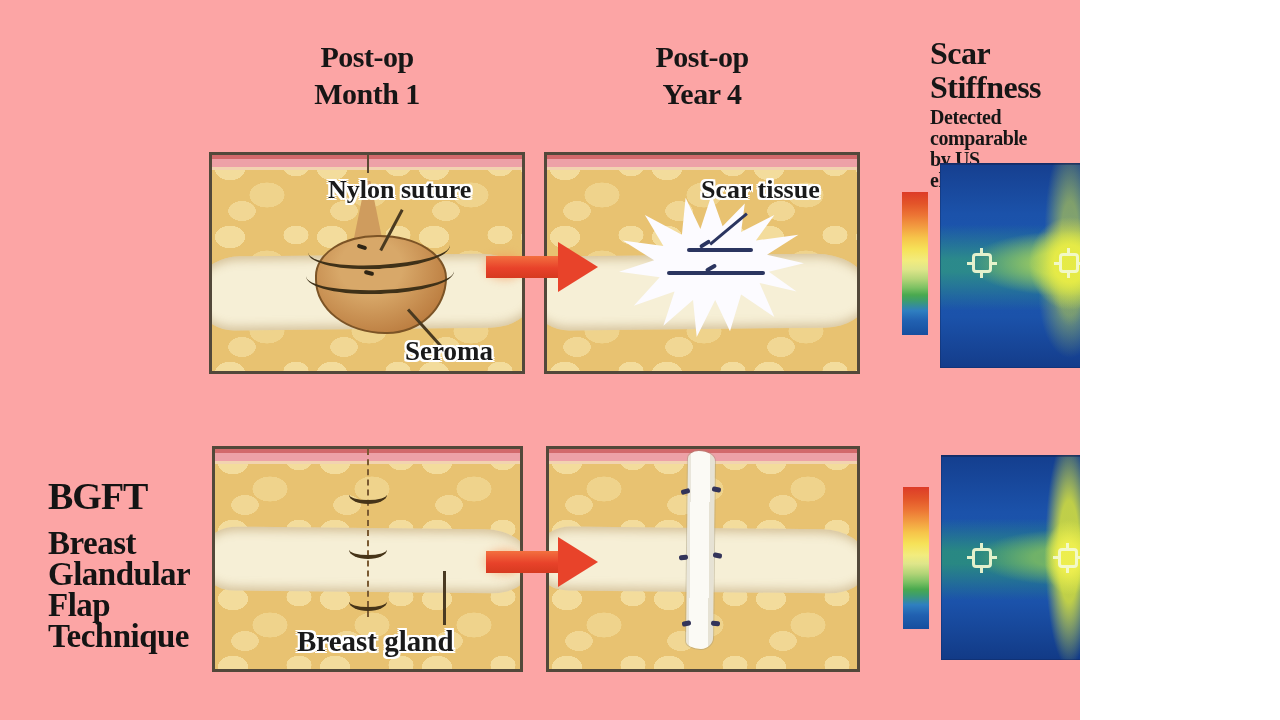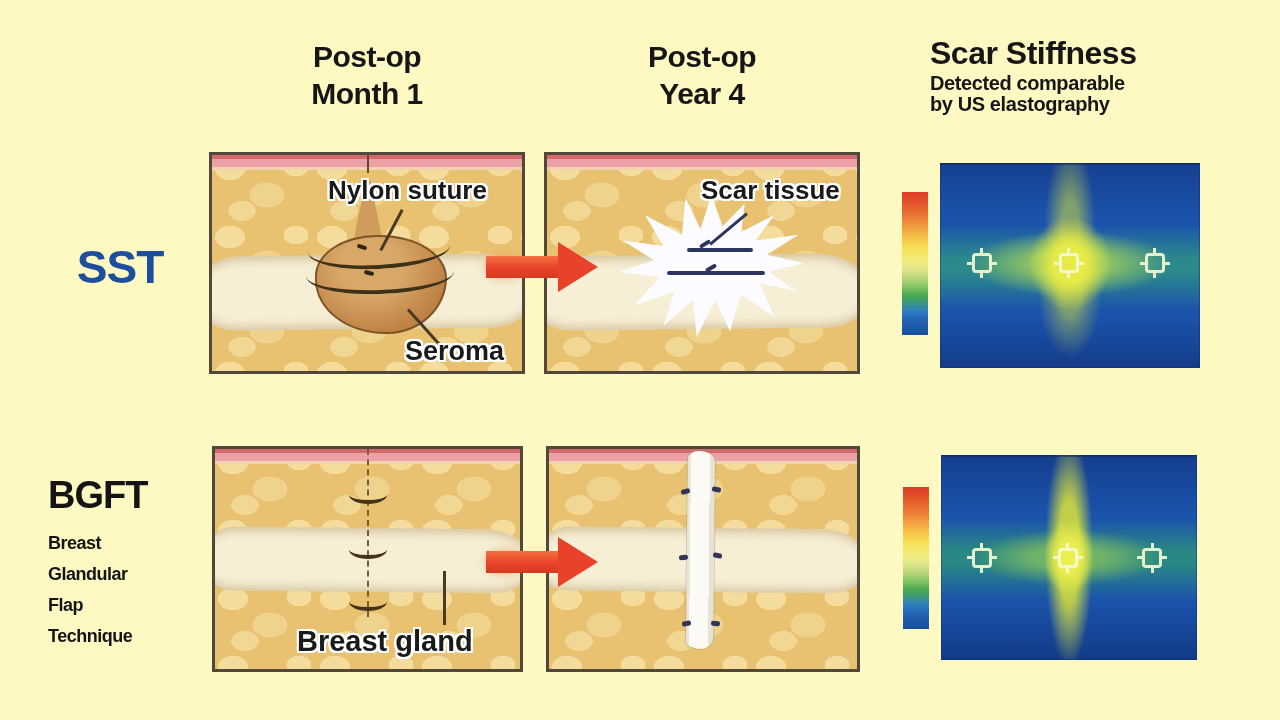--- a/index.html
+++ b/index.html
@@ -1,33 +1,33 @@
 <!DOCTYPE html>
 <html><head>
 <meta charset="utf-8">
 <style>
   html,body{margin:0;padding:0;background:#ffffff;}
-  .stage{position:relative;width:1280px;height:720px;background:#fef9c3;overflow:hidden;
-         font-family:Liberation Sans, sans-serif;color:#111;}
+  .stage{position:relative;width:1080px;height:720px;background:#fca5a5;overflow:hidden;
+         font-family:Liberation Serif, serif;color:#111;}
 
   
   .col-head{position:absolute;top:38px;width:316px;text-align:center;
             font-weight:bold;font-size:30px;line-height:37px;letter-spacing:-.5px;color:#161616;}
   .col-head.c1{left:209px;}
   .col-head.c2{left:544px;}
   .stiff-head{position:absolute;left:930px;top:36px;color:#161616;}
   .stiff-title{font-weight:bold;font-size:32px;line-height:34px;letter-spacing:-.5px;}
   .stiff-sub{font-weight:bold;font-size:20px;line-height:21px;letter-spacing:-.4px;margin-top:3px;}
 
   
   .sst-label{position:absolute;left:55px;top:240px;width:130px;text-align:center;
              font-weight:bold;font-size:46px;color:#1d4f9e;letter-spacing:-1px;}
   .bgft-label{position:absolute;left:48px;top:474px;font-weight:bold;font-size:38px;
               color:#141414;letter-spacing:-1px;}
-  .bgft-sub{position:absolute;left:48px;top:528px;font-weight:bold;font-size:18px;
+  .bgft-sub{position:absolute;left:48px;top:528px;font-weight:bold;font-size:33px;
             line-height:31px;color:#141414;letter-spacing:-.5px;}
 
   
   .panel{position:absolute;border:3px solid #52483a;overflow:hidden;background:#e8c271;}
   .p1r1{left:209px;top:152px;width:310px;height:216px;}
   .p2r1{left:544px;top:152px;width:310px;height:216px;}
   .p1r2{left:212px;top:446px;width:305px;height:220px;}
   .p2r2{left:546px;top:446px;width:308px;height:220px;}
   .fat{position:absolute;inset:0;background-color:#e8c271;
     background-image:
@@ -153,21 +153,20 @@
     <div>Year 4</div>
   </div>
   <div class="stiff-head">
     <div class="stiff-title">Scar Stiffness</div>
     <div class="stiff-sub">
       <div>Detected comparable</div>
       <div>by US elastography</div>
     </div>
   </div>
 
-  <div class="sst-label">SST</div>
   <div class="bgft-label">BGFT</div>
   <div class="bgft-sub">
     <div>Breast</div>
     <div>Glandular</div>
     <div>Flap</div>
     <div>Technique</div>
   </div>
 
   <div class="panel p1r1">
     <div class="fat"></div>

